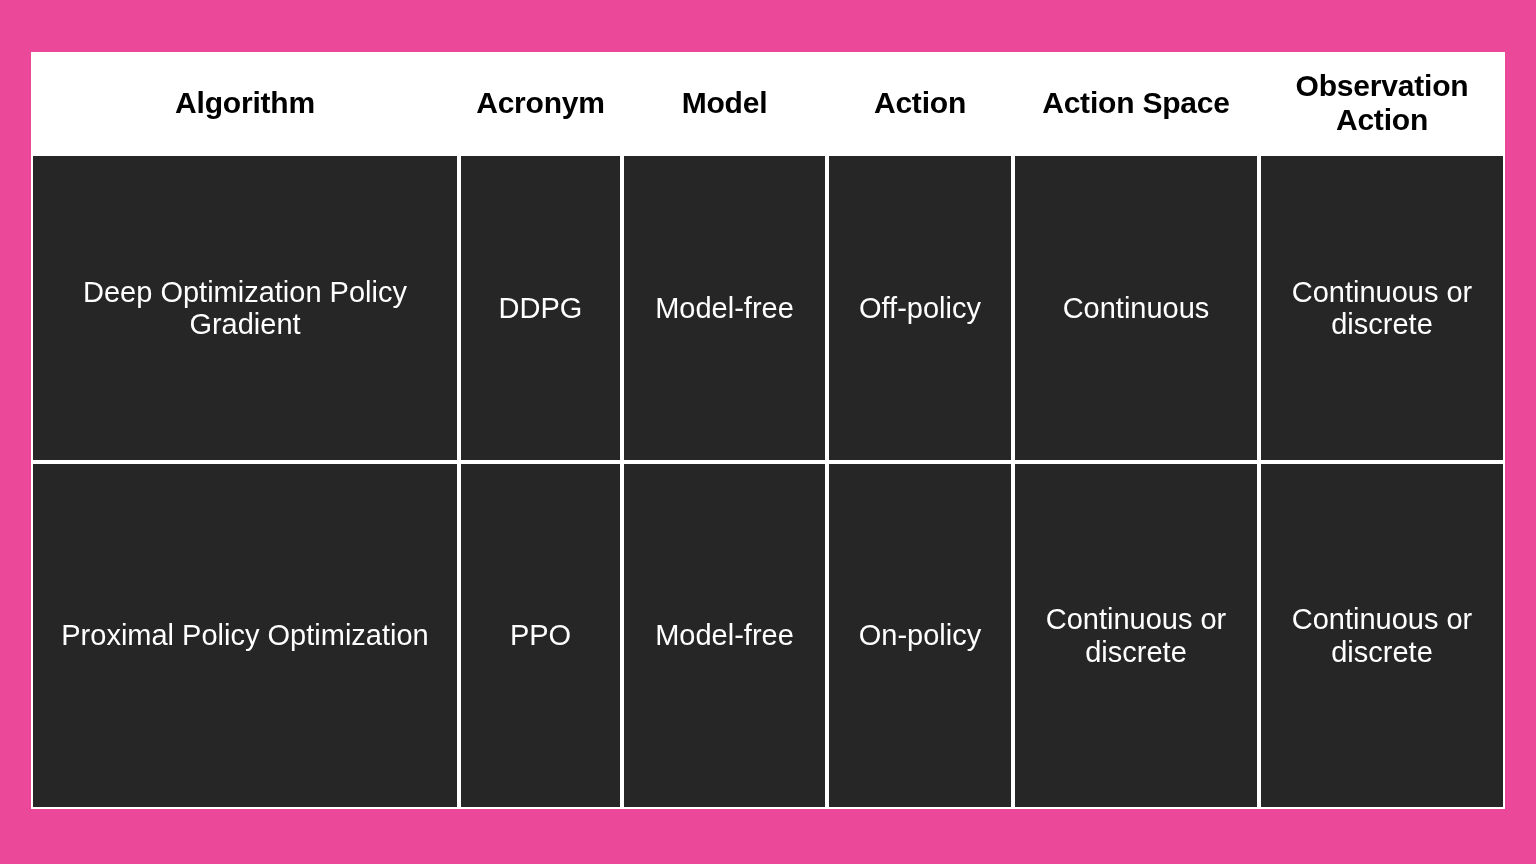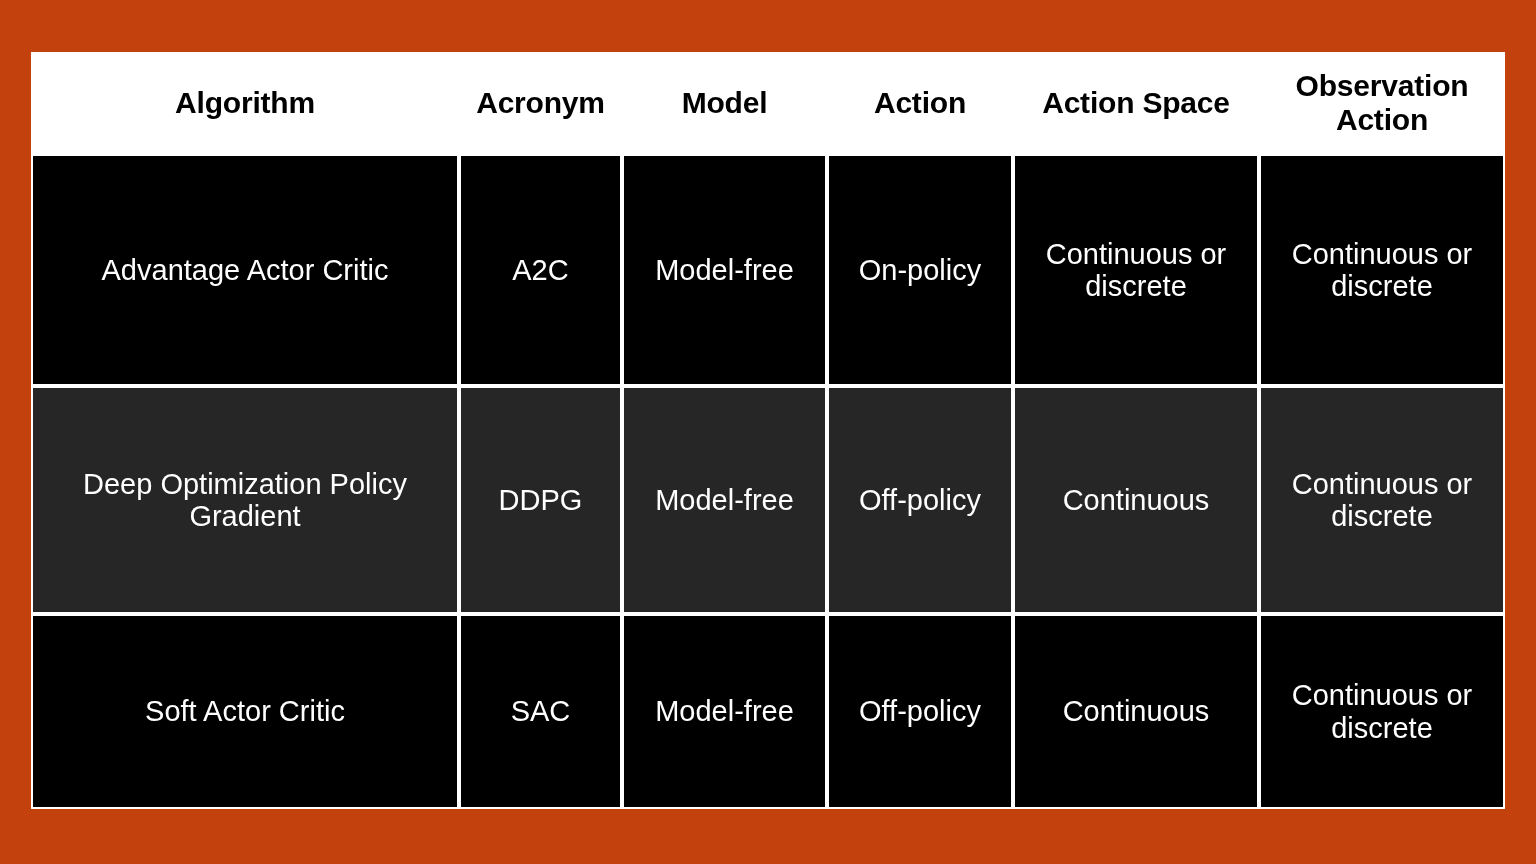--- a/index.html
+++ b/index.html
@@ -11,21 +11,21 @@
     width: 1536px;
     height: 864px;
     overflow: hidden;
     font-family: "Liberation Sans", "DejaVu Sans", sans-serif;
   }
 
   #slide {
     position: relative;
     width: 1536px;
     height: 864px;
-    background: #c2410c;
+    background: #ec4899;
   }
 
   
   #algo-table {
     position: absolute;
     left: 31px;
     top: 52px;
     width: 1474px;
     height: 757px;
     border-collapse: separate;
@@ -106,46 +106,38 @@
         <th>Acronym</th>
         <th>Model</th>
         <th>Action</th>
         <th>Action Space</th>
         <th>Observation Action</th>
       </tr>
     </thead>
 
     <tbody>
 
-      <tr class="row-dark r1">
-        <td>Advantage Actor Critic</td>
-        <td>A2C</td>
-        <td>Model-free</td>
-        <td>On-policy</td>
-        <td>Continuous or discrete</td>
-        <td>Continuous or discrete</td>
-      </tr>
 
       <tr class="row-gray r2">
         <td>Deep Optimization Policy Gradient</td>
         <td>DDPG</td>
         <td>Model-free</td>
         <td>Off-policy</td>
         <td>Continuous</td>
         <td>Continuous or discrete</td>
       </tr>
 
 
-
-      <tr class="row-dark r5">
-        <td>Soft Actor Critic</td>
-        <td>SAC</td>
+      <tr class="row-gray r4">
+        <td>Proximal Policy Optimization</td>
+        <td>PPO</td>
         <td>Model-free</td>
-        <td>Off-policy</td>
-        <td>Continuous</td>
+        <td>On-policy</td>
+        <td>Continuous or discrete</td>
         <td>Continuous or discrete</td>
       </tr>
+
 
 
     </tbody>
   </table>
 
 </div>
 
 </body></html>

